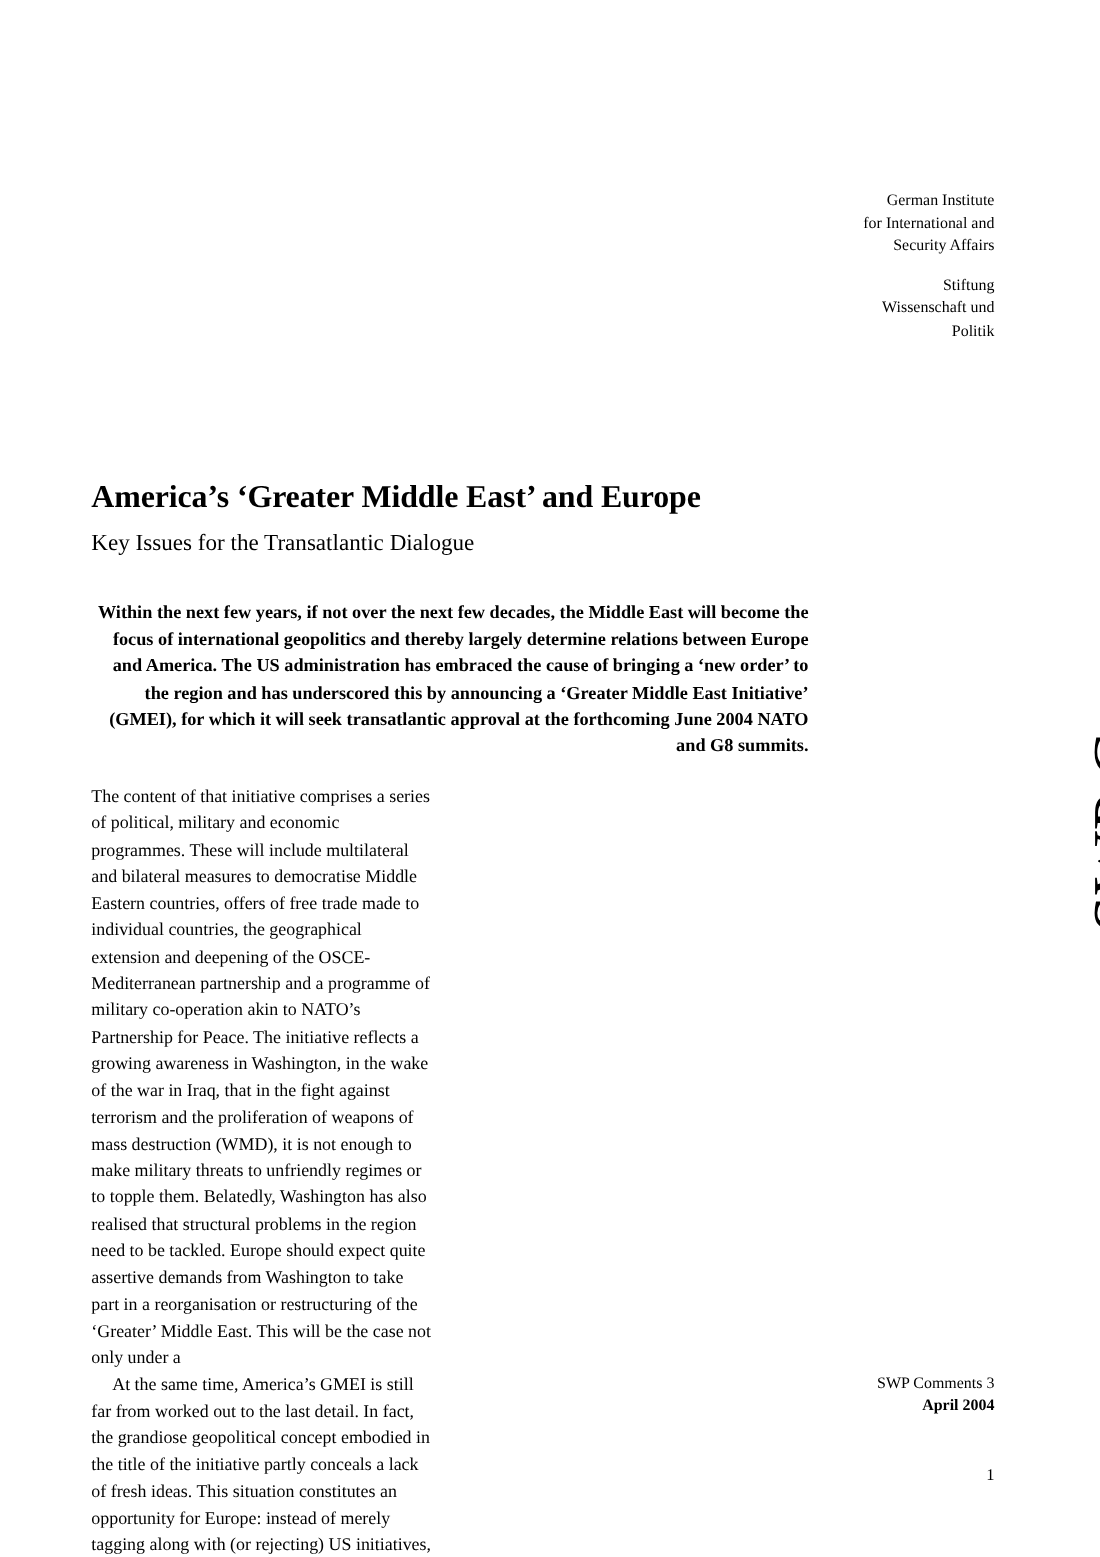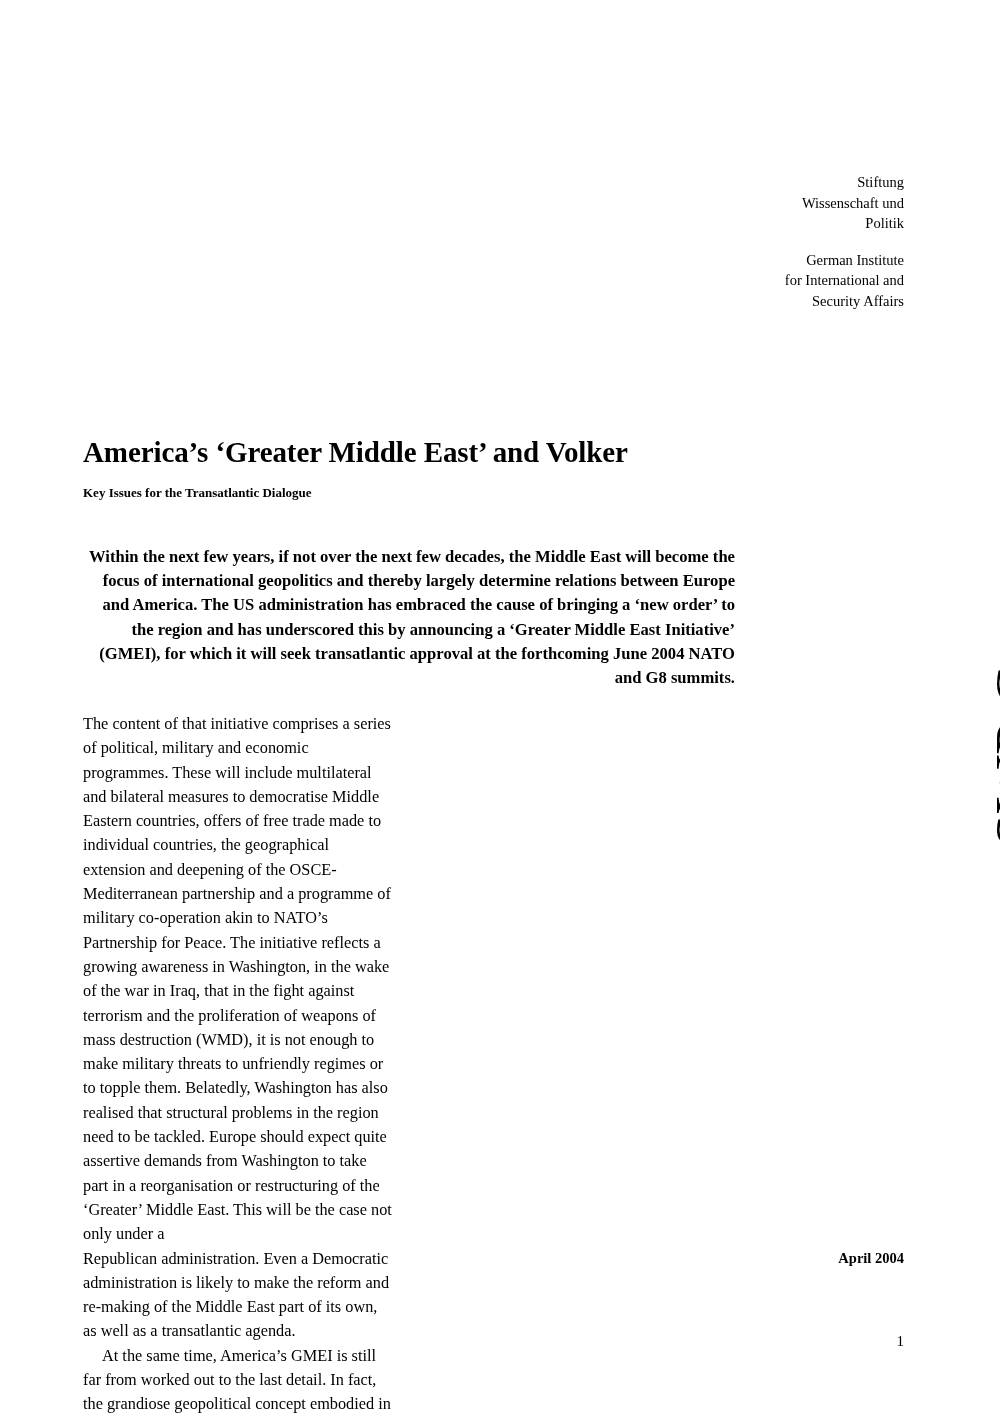--- a/index.html
+++ b/index.html
@@ -72,22 +72,22 @@
     width: 650px;
   }
   .doc-title {
     font-size: 29px;
     font-weight: bold;
     line-height: 34px;
     margin: 0 0 14px 0;
     letter-spacing: -0.1px;
   }
   .doc-subtitle {
-    font-size: 13px;
-    font-weight: bold;
+    font-size: 21px;
+    font-weight: normal;
     margin: 0 0 3px 0;
     line-height: 20px;
   }
   .doc-author {
     font-size: 15.5px;
     font-style: italic;
     margin: 0;
     line-height: 20px;
   }
 
@@ -151,47 +151,47 @@
 <body>
 
 <div class="page">
 
   <div class="masthead">
     <div class="masthead-text">SWP Comments</div>
   </div>
 
   <div class="institution">
     <div class="grp">
+      <div>German Institute</div>
+      <div>for International and</div>
+      <div>Security Affairs</div>
+    </div>
+    <div class="grp">
       <div>Stiftung</div>
       <div>Wissenschaft und</div>
       <div>Politik</div>
     </div>
-    <div class="grp">
-      <div>German Institute</div>
-      <div>for International and</div>
-      <div>Security Affairs</div>
-    </div>
   </div>
 
   <div class="title-block">
-    <h1 class="doc-title">America’s ‘Greater Middle East’ and Volker</h1>
+    <h1 class="doc-title">America’s ‘Greater Middle East’ and Europe</h1>
     <div class="doc-subtitle">Key Issues for the Transatlantic Dialogue</div>
   </div>
 
   <div class="abstract">Within the next few years, if not over the next few decades, the Middle East will become the focus of international geopolitics and thereby largely determine relations between Europe and America. The US administration has embraced the cause of bringing a ‘new order’ to the region and has underscored this by announcing a ‘Greater Middle East Initiative’ (GMEI), for which it will seek transatlantic approval at the forthcoming June 2004 NATO and G8 summits.</div>
 
   <div class="columns">
     <div class="col">
       <p>The content of that initiative comprises a series of political, military and economic programmes. These will include multilateral and bilateral measures to democratise Middle Eastern countries, offers of free trade made to individual countries, the geographical extension and deepening of the OSCE-Mediterranean partnership and a programme of military co-operation akin to NATO’s Partnership for Peace. The initiative reflects a growing awareness in Washington, in the wake of the war in Iraq, that in the fight against terrorism and the proliferation of weapons of mass destruction (WMD), it is not enough to make military threats to unfriendly regimes or to topple them. Belatedly, Washington has also realised that structural problems in the region need to be tackled. Europe should expect quite assertive demands from Washington to take part in a reorganisation or restructuring of the ‘Greater’ Middle East. This will be the case not only under a</p>
     </div>
     <div class="col">
-      <p>Republican administration. Even a Democratic administration is likely to make the reform and re-making of the Middle East part of its own, as well as a transatlantic agenda.</p>
       <p class="indent">At the same time, America’s GMEI is still far from worked out to the last detail. In fact, the grandiose geopolitical concept embodied in the title of the initiative partly conceals a lack of fresh ideas. This situation constitutes an opportunity for Europe: instead of merely tagging along with (or rejecting) US initiatives, it can – and should – play a prominent role in shaping the debate about a comprehensive transatlantic strategy towards its southern neighbourhood. Europe’s approach will differ, at least in part, from the American one. This has been hinted at by Germany’s Foreign Minister, Joschka Fischer, in his speech at the Munich Security Conference. This paper outlines some of the key issues that will dominate the debate about a common</p>
     </div>
   </div>
 
   <div class="footer">
+    <div class="line1">SWP Comments 3</div>
     <div class="line2">April 2004</div>
   </div>
 
   <div class="page-number">1</div>
 
 </div>
 
 </body></html>

